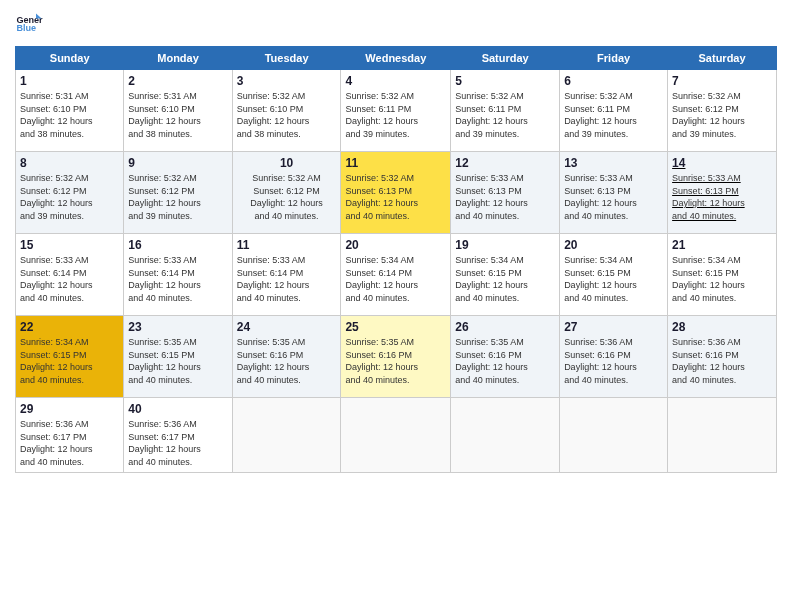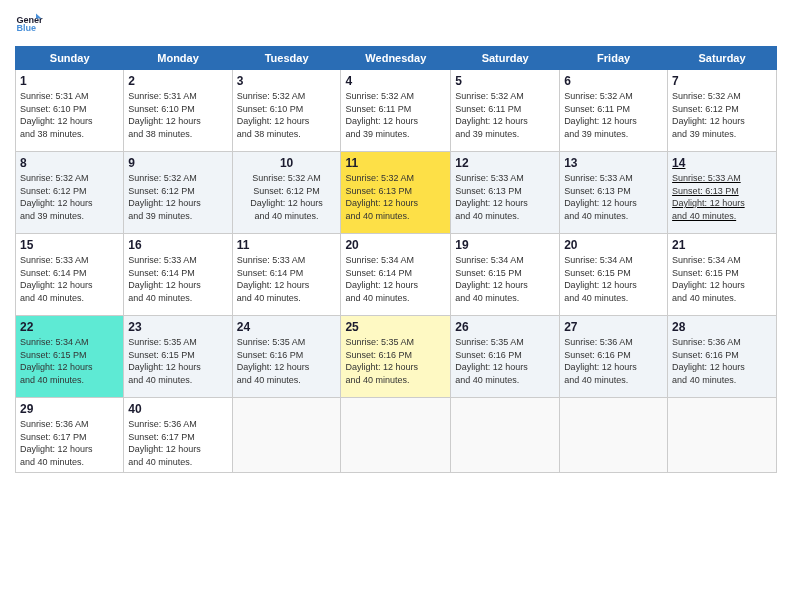--- a/index.html
+++ b/index.html
@@ -264,21 +264,21 @@
           </td>
           <td>
             <span class="day-num">21</span>
             <div class="day-info" style="white-space: pre-line;">Sunrise: 5:34 AM
 Sunset: 6:15 PM
 Daylight: 12 hours
 and 40 minutes.</div>
           </td>
         </tr>
         <tr>
-          <td style="background: #5eead4;">
+          <td style="background: #eab308;">
             <span class="day-num">22</span>
             <div class="day-info" style="white-space: pre-line;">Sunrise: 5:34 AM
 Sunset: 6:15 PM
 Daylight: 12 hours
 and 40 minutes.</div>
           </td>
           <td style="background: rgb(240, 244, 248);">
             <span class="day-num">23</span>
             <div class="day-info" style="white-space: pre-line;">Sunrise: 5:35 AM
 Sunset: 6:15 PM

